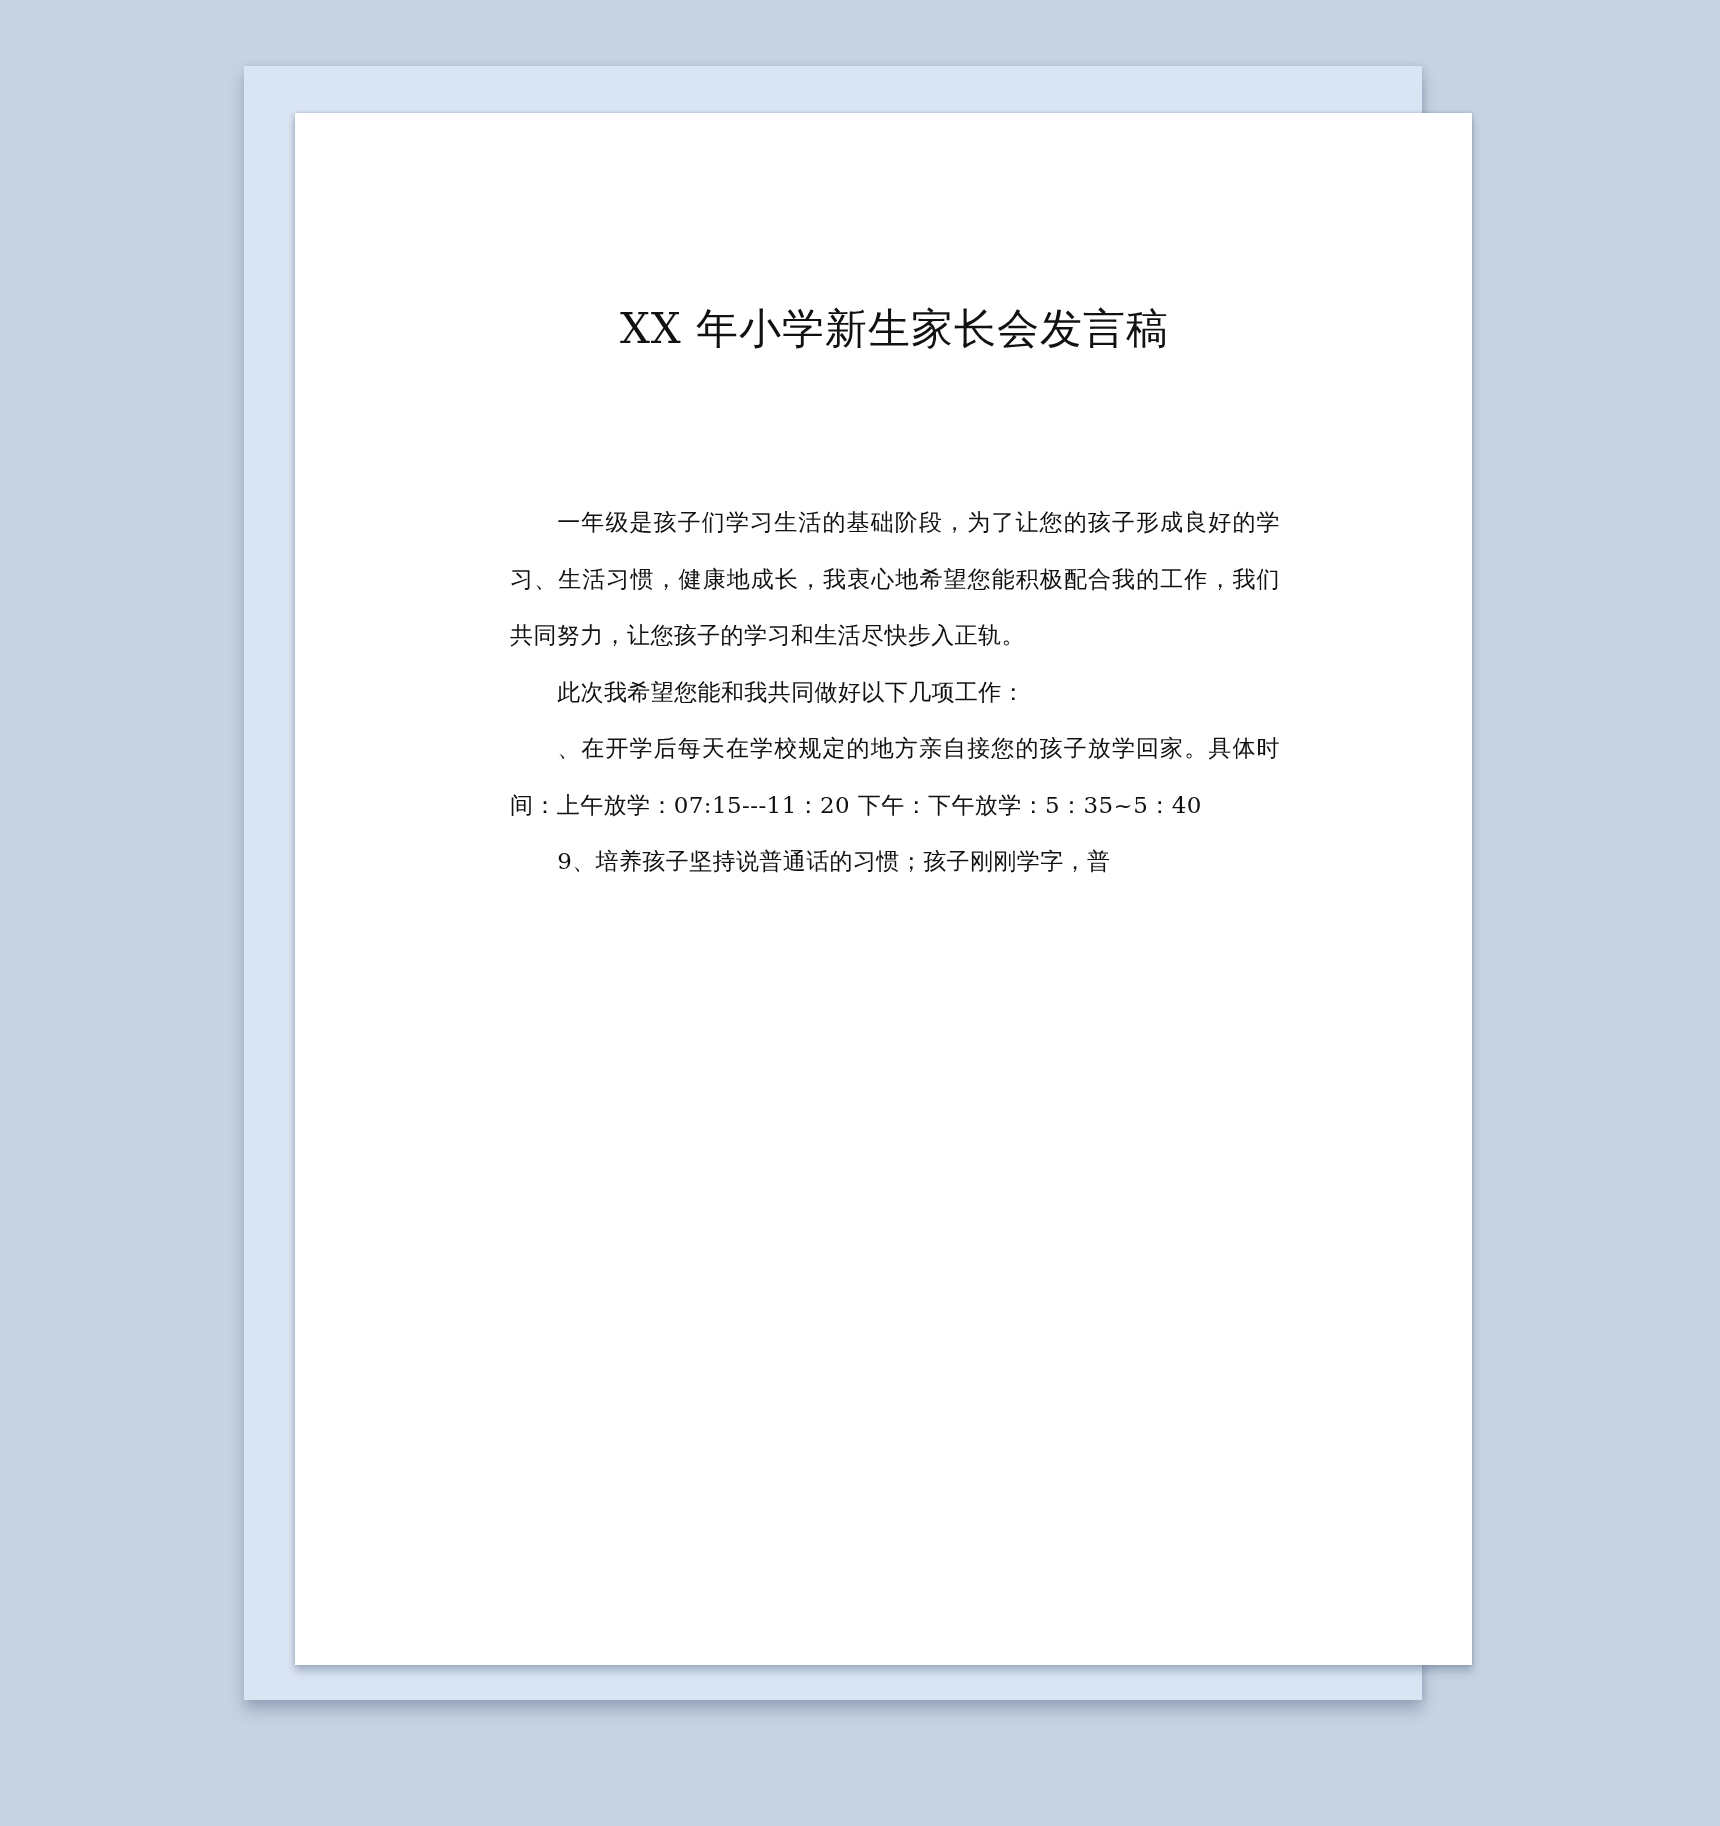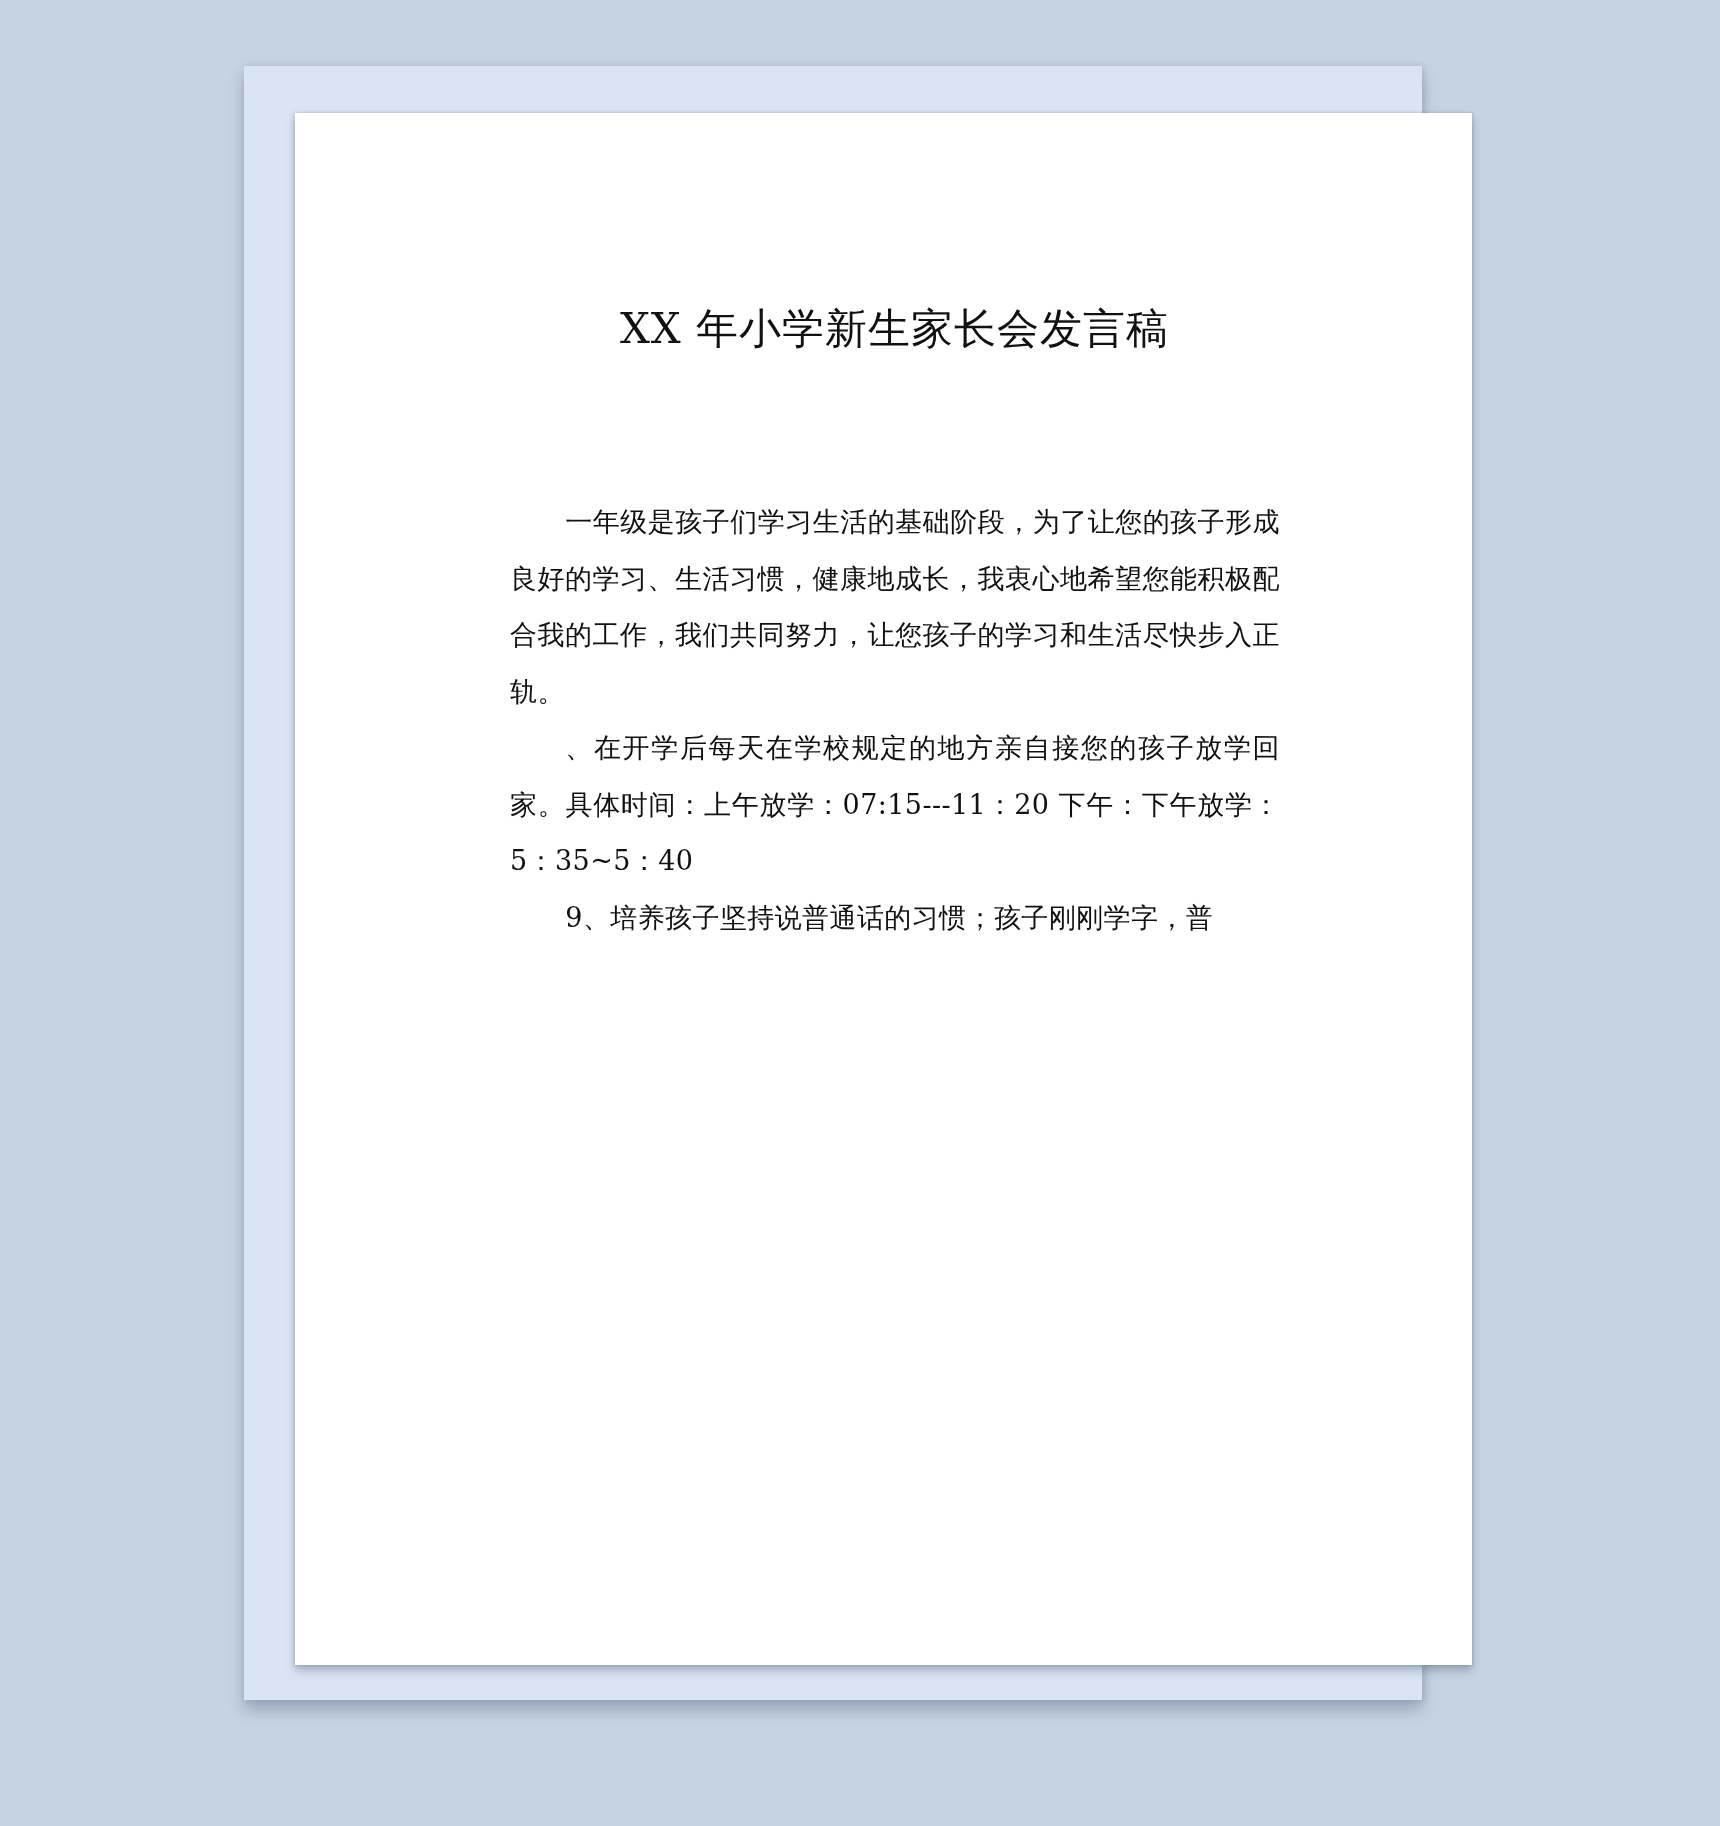--- a/index.html
+++ b/index.html
@@ -43,37 +43,38 @@
       color: #111111;
       letter-spacing: 1px;
       padding-left: 22px;
     }
     .doc-body {
       position: absolute;
       left: 215px;
       top: 381px;
       width: 770px;
       color: #111111;
-      font-size: 27px;
+      font-size: 23px;
       line-height: 56.5px;
       text-align: justify;
       text-justify: inter-character;
       letter-spacing: 0.4px;
     }
     .doc-body p {
       margin: 0;
       text-indent: 2.05em;
       word-break: break-all;
     }
   </style>
 </head>
 <body>
 
 <div class="back-page"></div>
 
 <div class="front-page">
   <div class="doc-title">XX 年小学新生家长会发言稿</div>
   <div class="doc-body">
     <p>一年级是孩子们学习生活的基础阶段，为了让您的孩子形成良好的学习、生活习惯，健康地成长，我衷心地希望您能积极配合我的工作，我们共同努力，让您孩子的学习和生活尽快步入正轨。</p>
+    <p>此次我希望您能和我共同做好以下几项工作：</p>
     <p>、在开学后每天在学校规定的地方亲自接您的孩子放学回家。具体时间：上午放学：07:15---11：20 下午：下午放学：5：35~5：40</p>
     <p>9、培养孩子坚持说普通话的习惯；孩子刚刚学字，普</p>
   </div>
 </div>
 
 </body></html>

